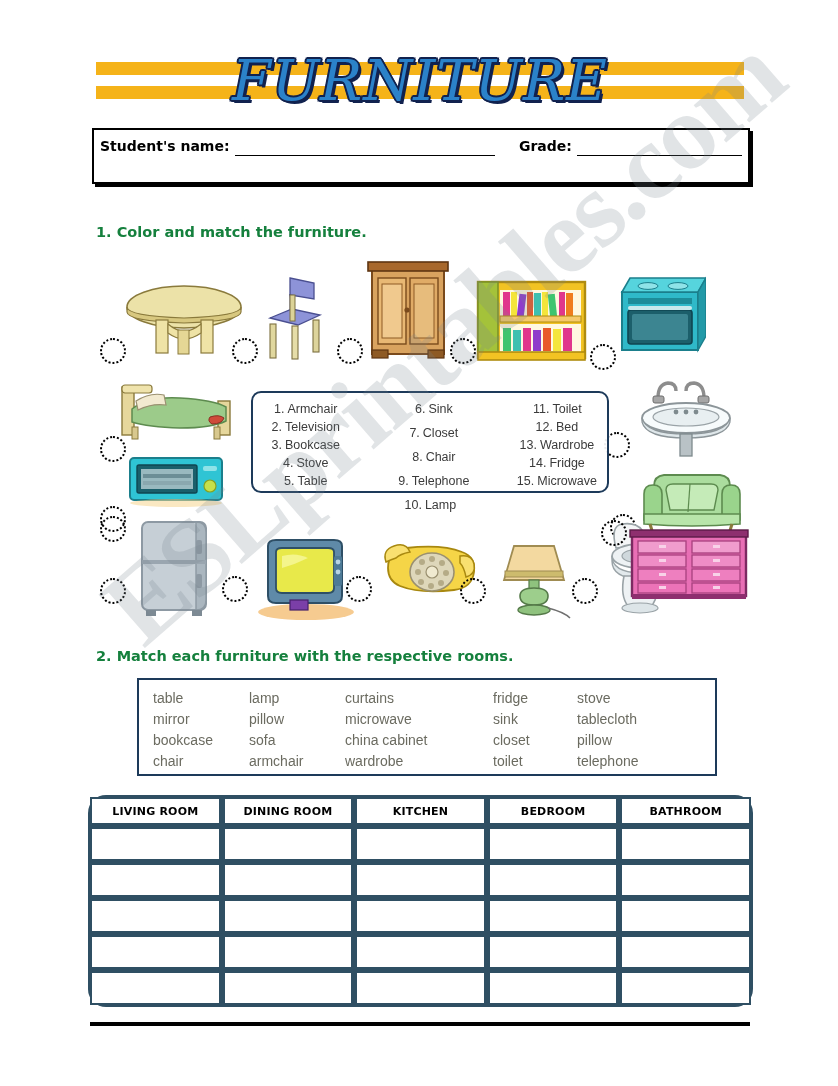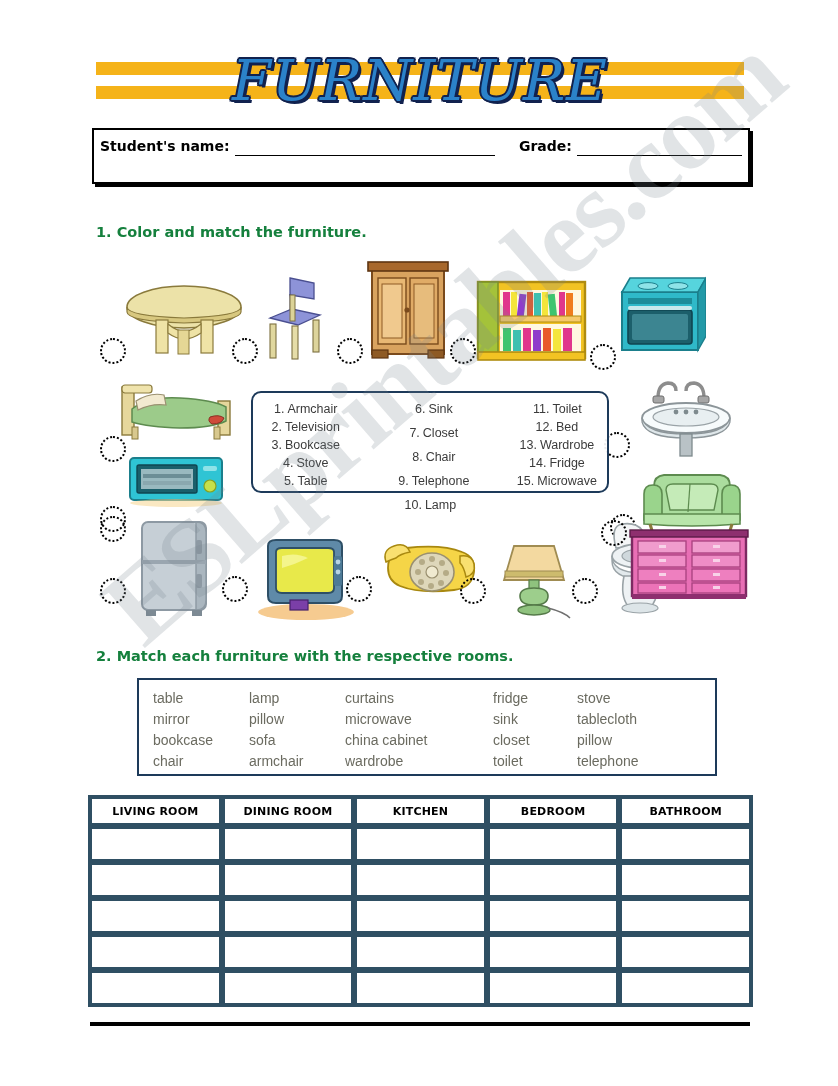--- a/index.html
+++ b/index.html
@@ -206,20 +206,21 @@
 
   
   #rooms-table {
     position: absolute;
     left: 88px; top: 795px;
     width: 665px;
     border-collapse: separate;
     border-spacing: 2px;
     z-index: 3;
     background: #2f4f63;
+    border-radius: 18px;
   }
   #rooms-table td {
     border: 2px solid #2f4f63;
     background: #ffffff;
     height: 30px;
     padding: 0;
     text-align: center;
     vertical-align: middle;
     width: 20%;
   }

